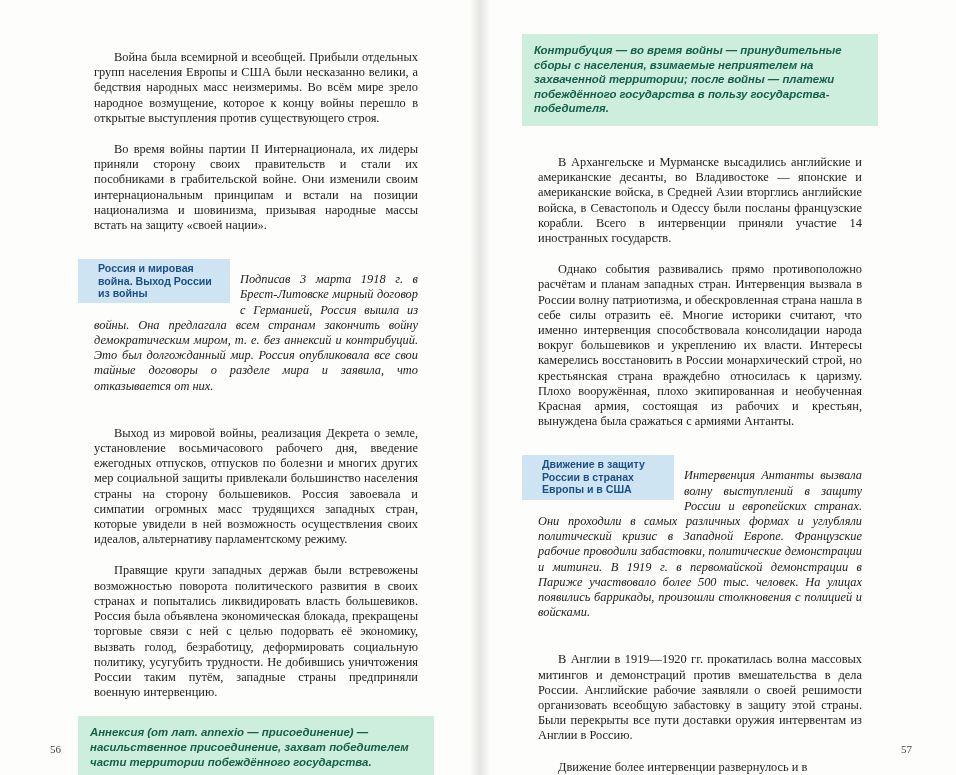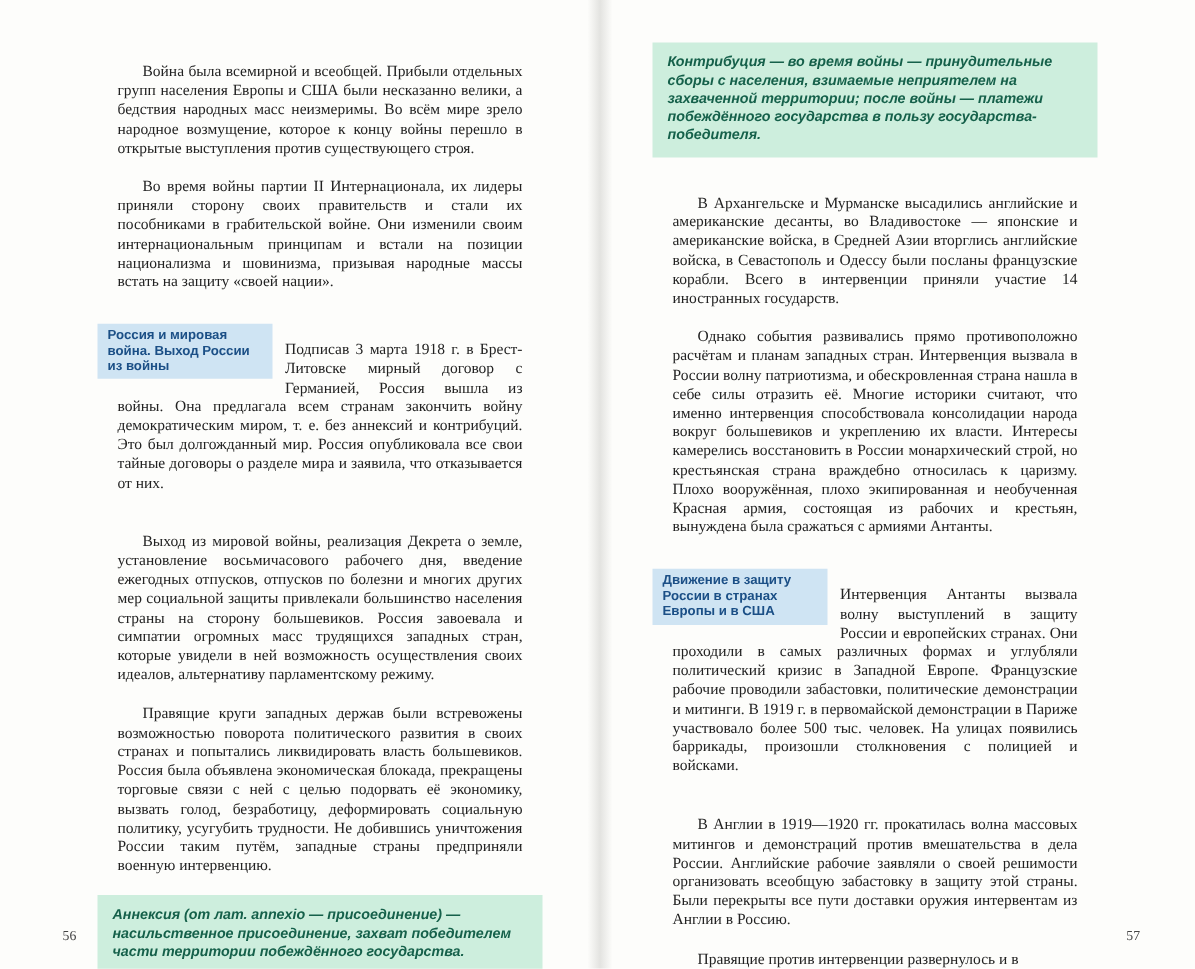--- a/index.html
+++ b/index.html
@@ -53,28 +53,28 @@
     line-height: 15.2px;
     text-align: justify;
     color: #222;
   }
   p {
     margin: 16px;
     text-indent: 20px;
     text-align: justify;
     hyphens: auto;
   }
-  p.no-indent { text-indent: 0; }
+  p.no-indent { text-indent: 0; font-style: italic; }
 
   
   .sidehead {
     float: left;
     width: 128px;
     margin: 3px 10px 4px 0;
-    padding: 3px 4px 4px 8px;
+    padding: 3px 4px 4px 20px;
     background: #cfe4f3;
     color: #1b4f86;
     font-family: "Liberation Sans", sans-serif;
     font-weight: bold;
     font-size: 10.6px;
     line-height: 12.4px;
     text-indent: 0;
     text-align: left;
   }
 
@@ -143,19 +143,19 @@
       <p>В Архангельске и Мурманске высадились английские и американские десанты, во Владивостоке — японские и американские войска, в Средней Азии вторглись английские войска, в Севастополь и Одессу были посланы французские корабли. Всего в интервенции приняли участие 14 иностранных государств.</p>
       <p>Однако события развивались прямо противоположно расчётам и планам западных стран. Интервенция вызвала в России волну патриотизма, и обескровленная страна нашла в себе силы отразить её. Многие историки считают, что именно интервенция способствовала консолидации народа вокруг большевиков и укреплению их власти. Интересы камерелись восстановить в России монархический строй, но крестьянская страна враждебно относилась к царизму. Плохо вооружённая, плохо экипированная и необученная Красная армия, состоящая из рабочих и крестьян, вынуждена была сражаться с армиями Антанты.</p>
 
       <div class="gap-sm"></div>
 
       <div class="sidehead">Движение в защиту России в странах Европы и в США</div>
       <p class="no-indent">Интервенция Антанты вызвала волну выступлений в защиту России и европейских странах. Они проходили в самых различных формах и углубляли политический кризис в Западной Европе. Французские рабочие проводили забастовки, политические демонстрации и митинги. В 1919 г. в первомайской демонстрации в Париже участвовало более 500 тыс. человек. На улицах появились баррикады, произошли столкновения с полицией и войсками.</p>
       <div class="clear"></div>
 
       <p>В Англии в 1919—1920 гг. прокатилась волна массовых митингов и демонстраций против вмешательства в дела России. Английские рабочие заявляли о своей решимости организовать всеобщую забастовку в защиту этой страны. Были перекрыты все пути доставки оружия интервентам из Англии в Россию.</p>
-      <p>Правящие против интервенции развернулось и в</p>
+      <p>Движение более интервенции развернулось и в</p>
 
     </div>
     <div class="folio folio-right">57</div>
   </div>
 
 </div>
 
 </body></html>

